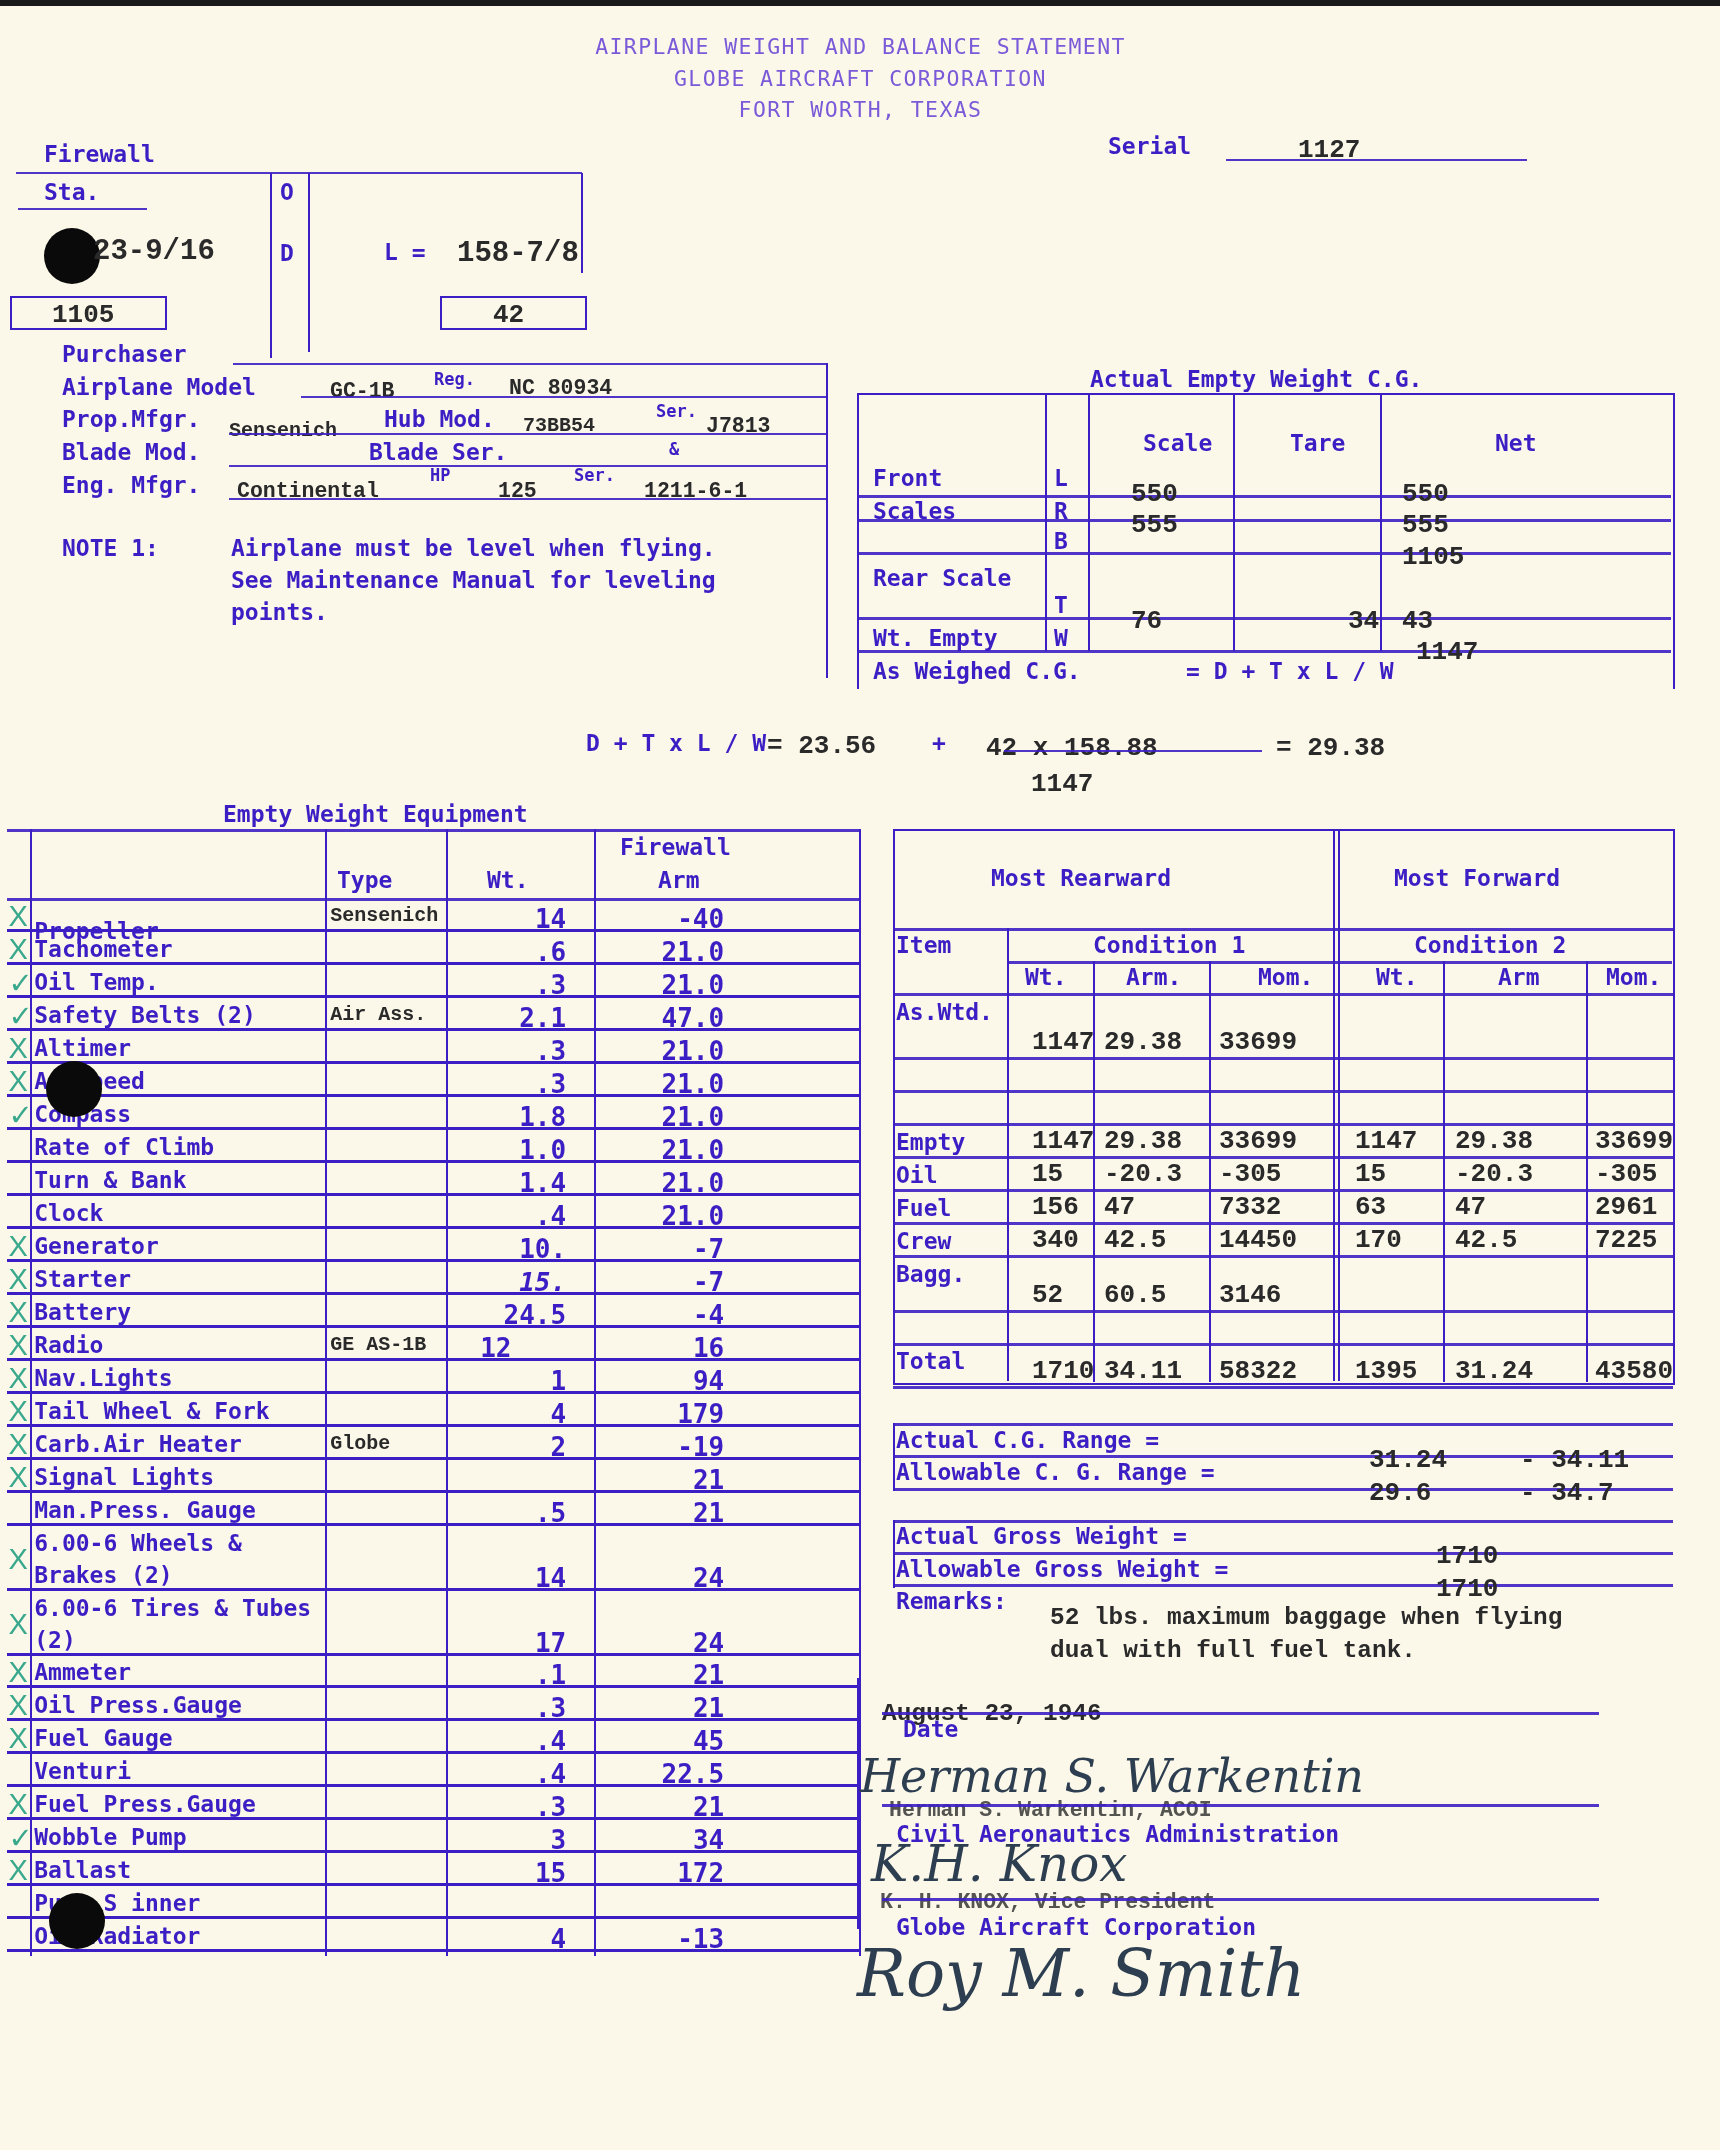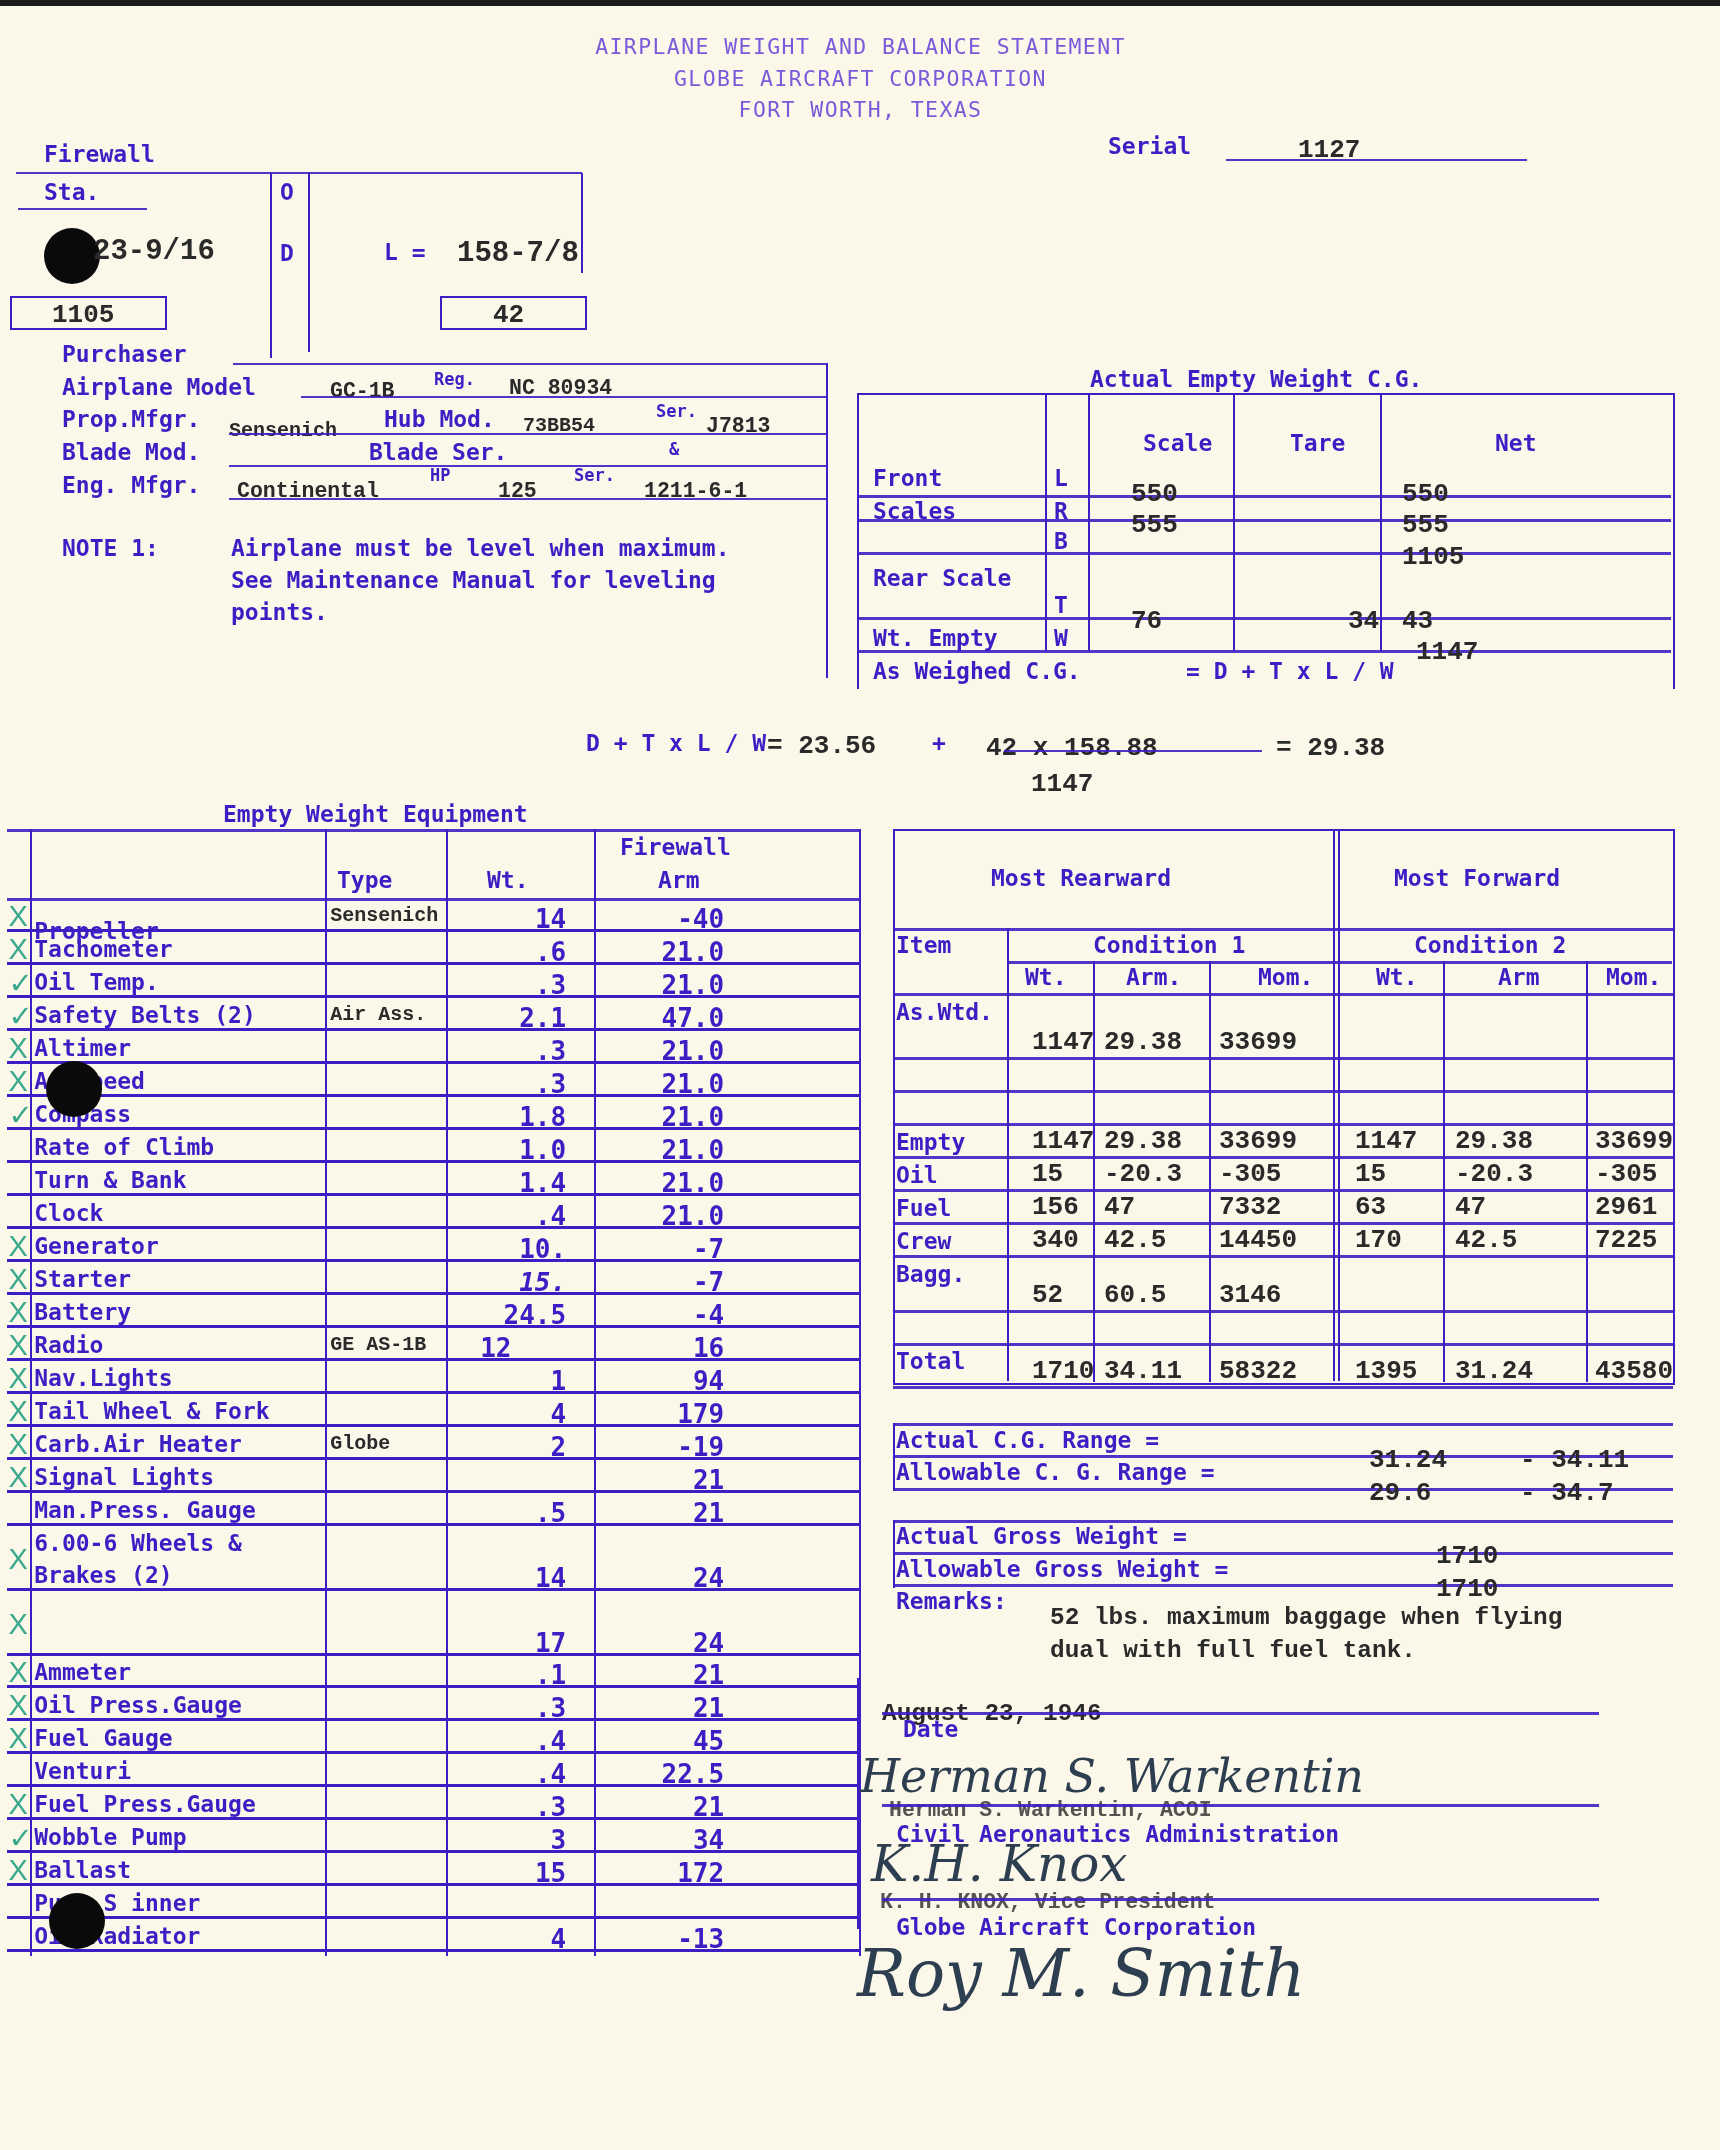--- a/index.html
+++ b/index.html
@@ -84,21 +84,21 @@
 
 <div class="abs lbl" style="left:62px; top:472px;">Eng. Mfgr.</div>
 <div class="abs val" style="left:237px; top:479px; font-size:21.5px;">Continental</div>
 <div class="abs lbl small" style="left:430px; top:465px;">HP</div>
 <div class="abs val" style="left:498px; top:479px; font-size:21.5px;">125</div>
 <div class="abs lbl small" style="left:574px; top:465px;">Ser.</div>
 <div class="abs val" style="left:644px; top:479px; font-size:21.5px;">1211-6-1</div>
 <div class="hline thin" style="left:229px; top:498px; width:599px;"></div>
 
 <div class="abs lbl" style="left:62px; top:535px;">NOTE 1:</div>
-<div class="abs lbl" style="left:231px; top:535px;">Airplane must be level when maximum.</div>
+<div class="abs lbl" style="left:231px; top:535px;">Airplane must be level when flying.</div>
 <div class="abs lbl" style="left:231px; top:567px;">See Maintenance Manual for leveling</div>
 <div class="abs lbl" style="left:231px; top:599px;">points.</div>
 
 <div class="abs lbl" style="left:1090px; top:366px;">Actual Empty Weight C.G.</div>
 <div class="abs" style="left:857px; top:393px; width:814px; height:294px; border:2.2px solid #3c1fc4; border-bottom:none;"></div>
 <div class="vline" style="left:1088px; top:393px; height:258px;"></div>
 
 <div class="vline" style="left:1088px; top:393px; height:0;"></div>
 
 <div class="vline" style="left:1090px; top:393px; height:0;"></div>
@@ -300,20 +300,21 @@
     </div>
     <div class="eq-row" style="top: 1527px; height: 61px; left: 0px;">
       <div class="check" style="left: 1.4px; top: 16px;">X</div>
       <div class="eq-cell lbl" style="left: 27px; white-space: normal; width: 287px; line-height: 32px; top: 0px;">6.00-6 Wheels &amp; Brakes (2)</div>
       <div class="eq-cell val" style="left: 323px; top: 33px; font-size: 20px;"></div>
       <div class="eq-cell lbl" style="left: 473px; top: 36px; font-size: 26px; width: 86px; text-align: right;">14</div>
       <div class="eq-cell lbl" style="left: 617px; top: 36px; font-size: 26px; width: 100px; text-align: right;">24</div>
     </div>
     <div class="eq-row" style="top: 1592px; height: 61px; left: 0px;">
       <div class="check" style="left: 1.4px; top: 16px;">X</div>
+      <div class="eq-cell lbl" style="left: 27px; white-space: normal; width: 287px; line-height: 32px; top: 0px;">6.00-6 Tires &amp; Tubes (2)</div>
       <div class="eq-cell val" style="left: 323px; top: 33px; font-size: 20px;"></div>
       <div class="eq-cell lbl" style="left: 473px; top: 36px; font-size: 26px; width: 86px; text-align: right;">17</div>
       <div class="eq-cell lbl" style="left: 617px; top: 36px; font-size: 26px; width: 100px; text-align: right;">24</div>
     </div>
     <div class="eq-row" style="top: 1656px; height: 29px; left: 0px;">
       <div class="check" style="left: 1.4px; top: 0px;">X</div>
       <div class="eq-cell lbl" style="left: 27px; top: 2.9px;">Ammeter</div>
       <div class="eq-cell val" style="left: 323px; top: 4.3px; font-size: 20px;"></div>
       <div class="eq-cell lbl" style="left: 473px; top: 4.3px; font-size: 26px; width: 86px; text-align: right;">.1</div>
       <div class="eq-cell lbl" style="left: 617px; top: 4.3px; font-size: 26px; width: 100px; text-align: right;">21</div>

